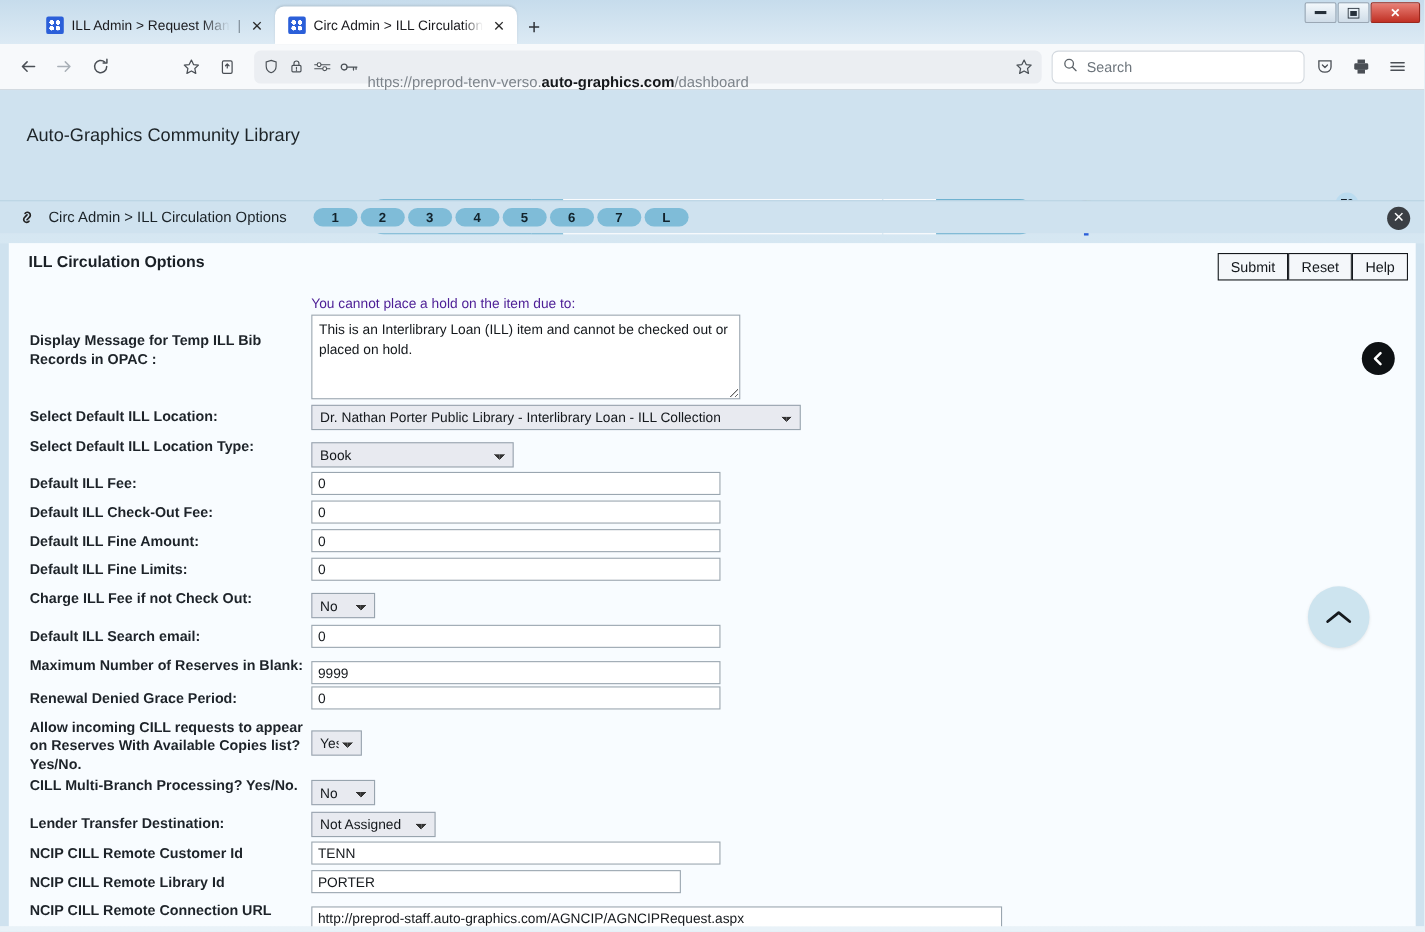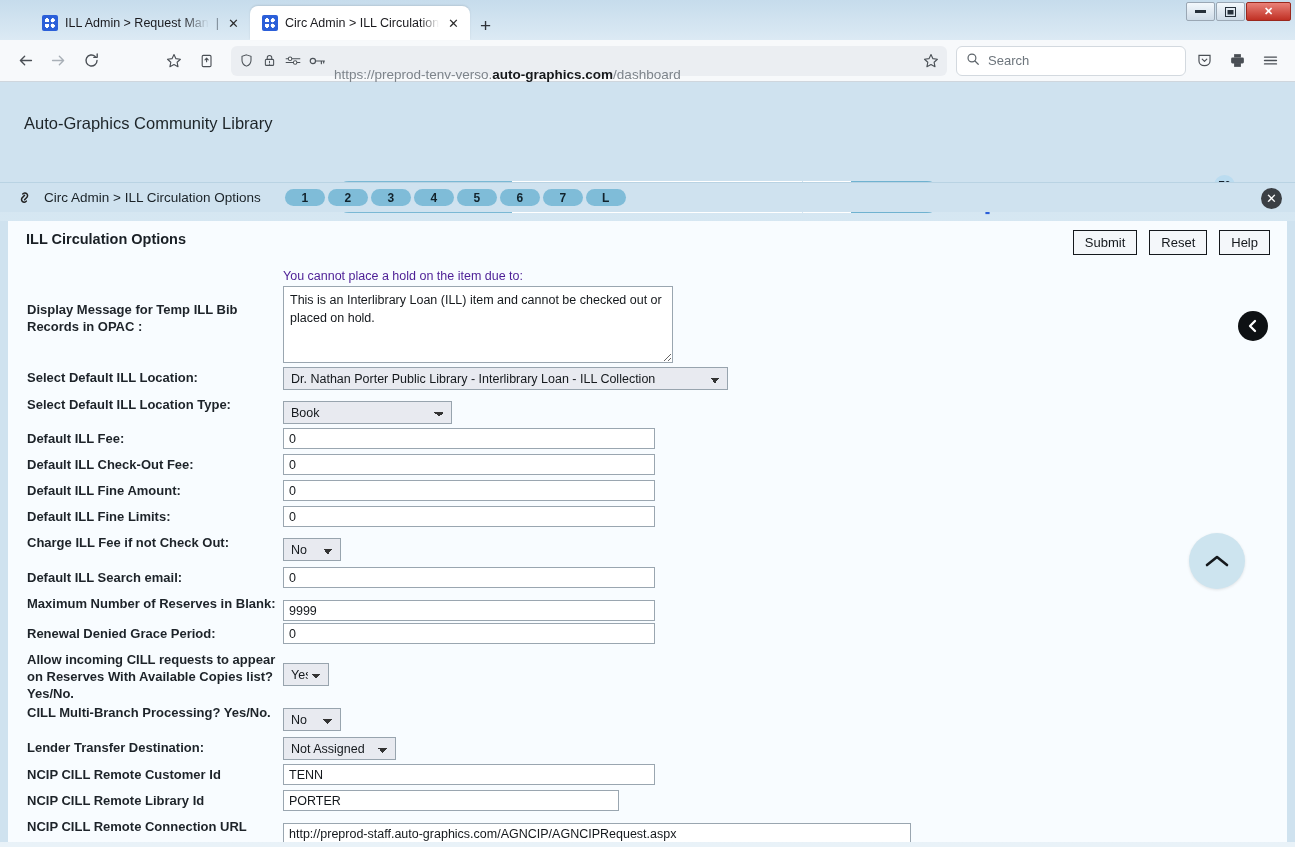--- a/index.html
+++ b/index.html
@@ -135,21 +135,21 @@
                 display: flex; align-items: center; justify-content: center;
                 cursor: pointer; font-family: "DejaVu Sans", sans-serif; }
 
   
   #content { position: absolute; left: 0; right: 0; top: 221px; bottom: 5px;
              background: #f8fcff; border-left: 8px solid #cfe2ef;
              border-right: 8px solid #cfe2ef; overflow: hidden; }
   #pagehdr { height: 40px; display: flex; align-items: center; position: relative; }
   #pagetitle { position: absolute; left: 18px; top: 10px; font-size: 14.5px;
                font-weight: bold; color: #1a2026; }
-  #pagebtns { position: absolute; right: 17px; top: 9px; display: flex; gap: 12px; }
+  #pagebtns { position: absolute; right: 7px; top: 9px; display: flex; }
   .pbtn { border: 1.5px solid #15191d; background: #f4f7fa; font-size: 13px;
           color: #14181c; padding: 4px 11px; cursor: pointer;
           font-family: inherit; }
 
   
   #form { padding: 8px 0 0 0; }
   .row { display: flex; align-items: flex-start; min-height: 26px; }
   .lab { width: 275px; flex: none; padding-left: 19px; padding-top: 2px;
          font-size: 13px; font-weight: bold; color: #1d2329; line-height: 17px; }
   .fld { flex: 1; padding-top: 0; }
@@ -456,21 +456,21 @@
         <div class="fld">
           <select class="sel" style="width:445px">
             <option>Dr. Nathan Porter Public Library - Interlibrary Loan - ILL Collection</option>
           </select>
         </div>
       </div>
 
       <div class="row" style="min-height:34px">
         <div class="lab">Select Default ILL Location Type:</div>
         <div class="fld" style="padding-top:7px">
-          <select class="sel" style="width:169px">
+          <select class="sel" style="width:184px">
             <option>Book</option>
           </select>
         </div>
       </div>
 
       <div class="row" style="min-height:26px">
         <div class="lab">Default ILL Fee:</div>
         <div class="fld"><input class="txtinput" style="width: 372px;" value="0"></div>
       </div>
       <div class="row" style="min-height:26px">

